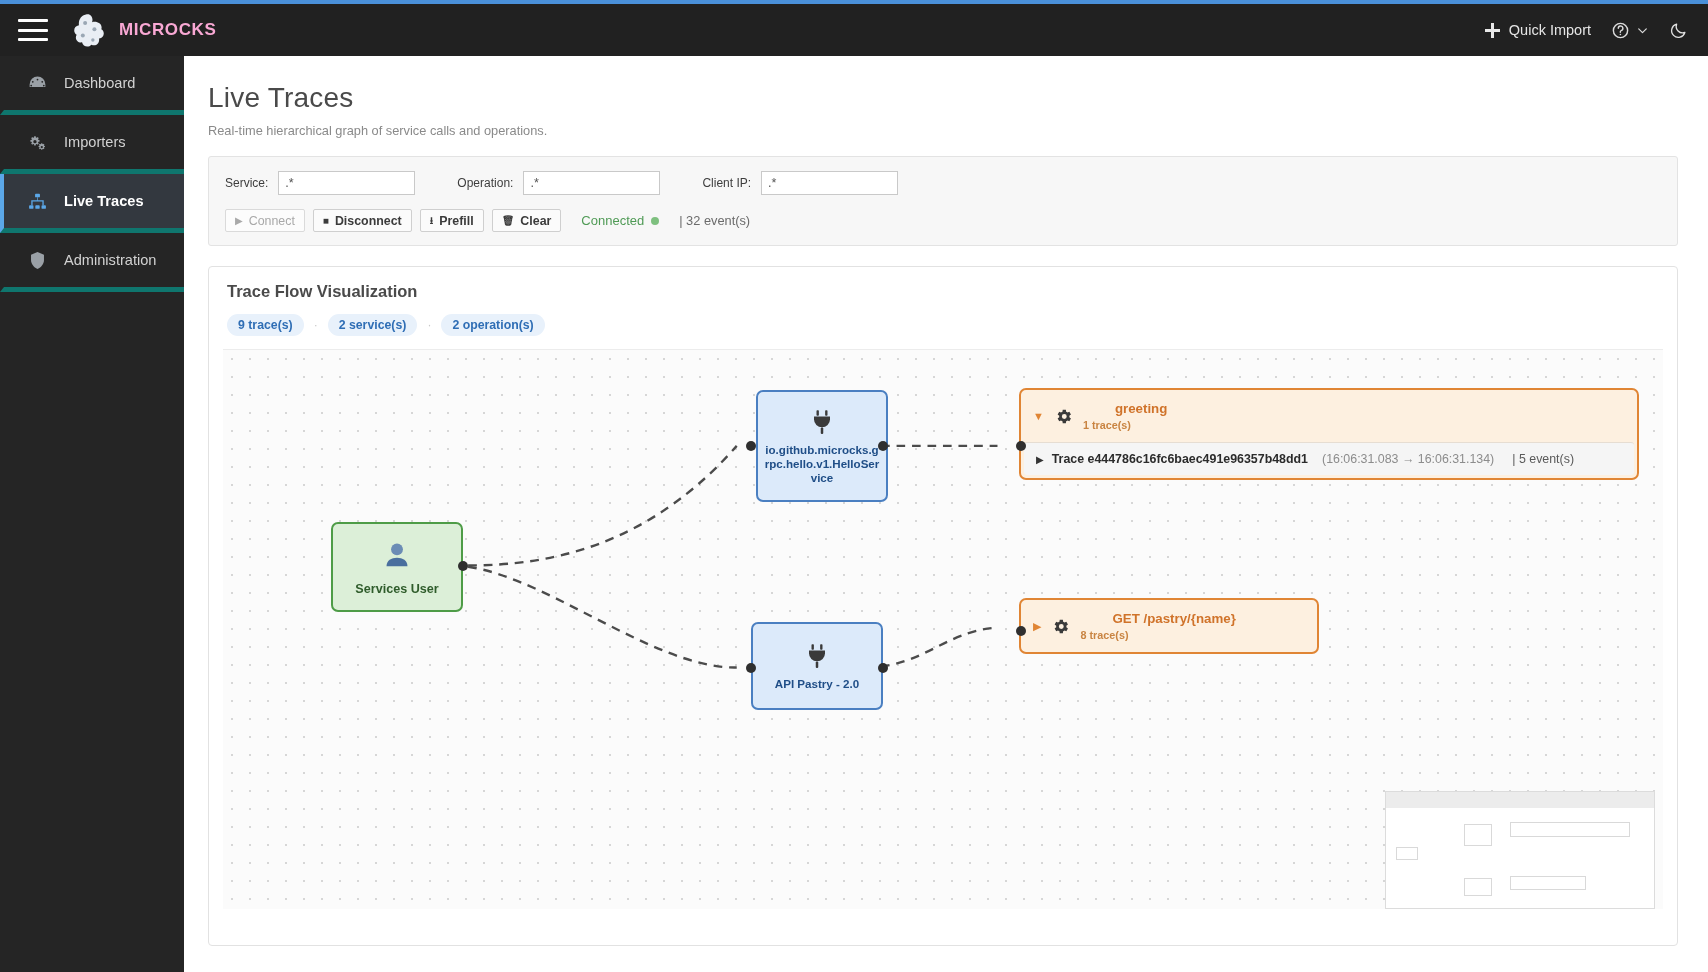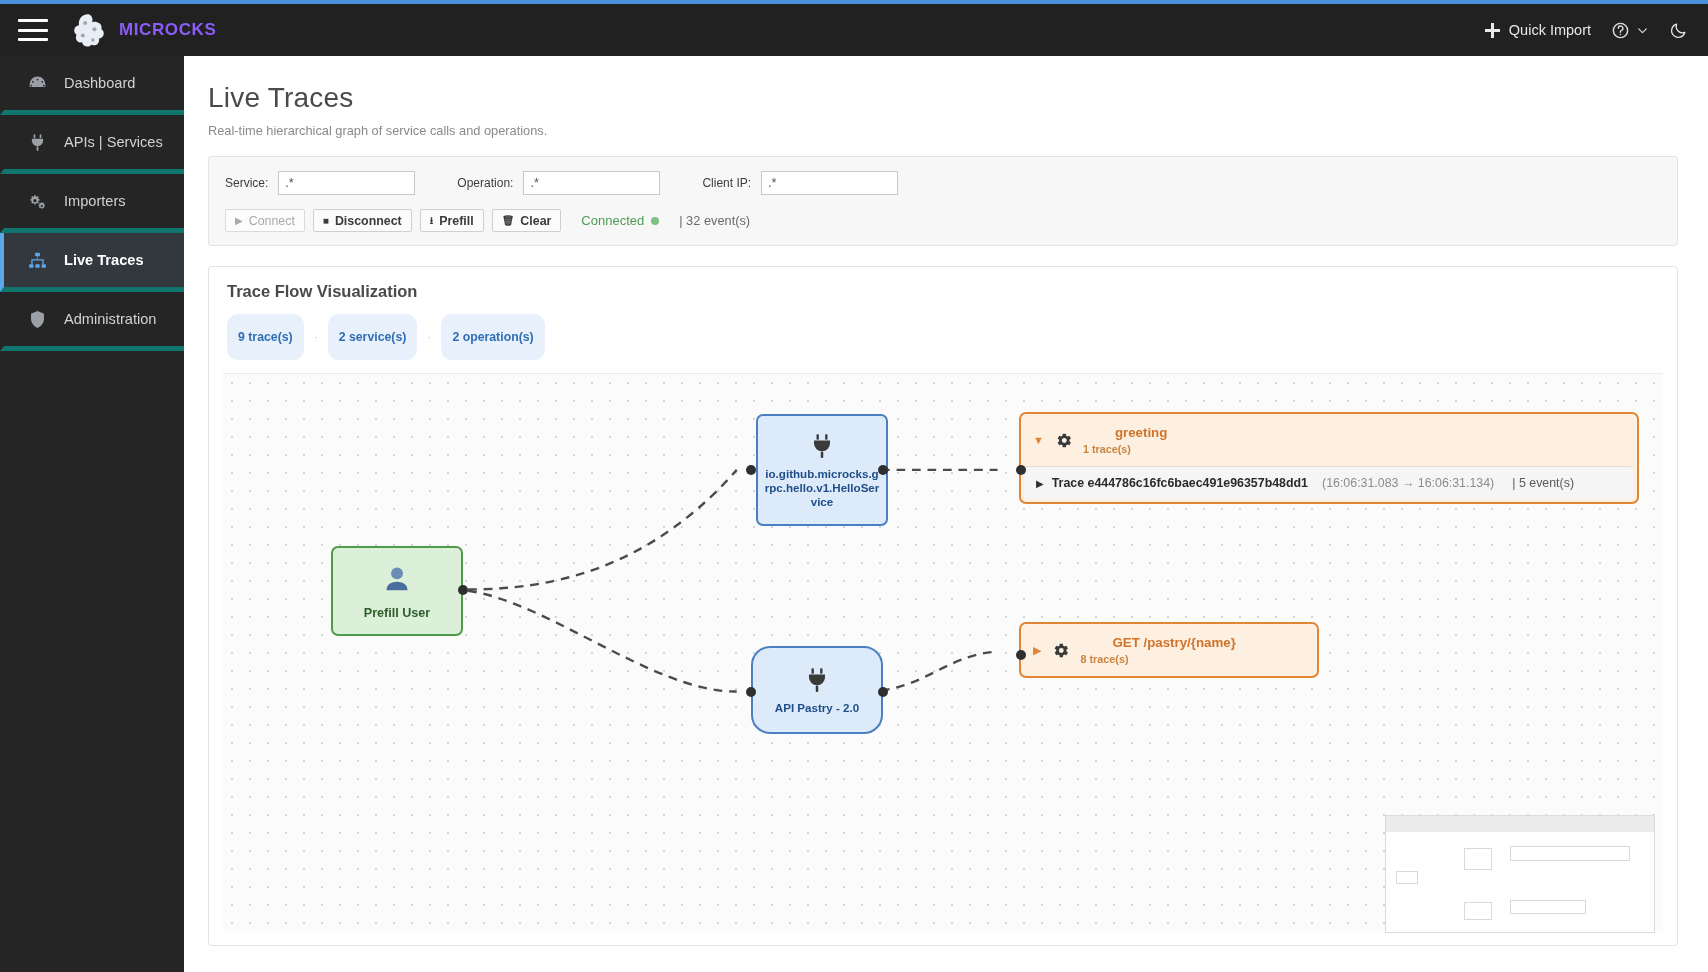--- a/index.html
+++ b/index.html
@@ -17,21 +17,21 @@
   
   .header {
     height: 52px; flex: 0 0 52px; background: #212121; display: flex;
     align-items: center; padding: 0 20px 0 18px; color: #fff;
   }
   .hamburger { width: 30px; height: 22px; display: flex; flex-direction: column;
     justify-content: space-between; cursor: pointer; margin-right: 22px; }
   .hamburger span { display: block; height: 3px; background: #ffffff; border-radius: 1px; }
   .brand { display: flex; align-items: center; gap: 11px; }
   .brand-logo { width: 38px; height: 34px; }
-  .brand-text { font-size: 17px; font-weight: bold; letter-spacing: 0.6px; color: #8b5cf6; }
+  .brand-text { font-size: 17px; font-weight: bold; letter-spacing: 0.6px; color: #f9a8d4; }
   .header-spacer { flex: 1; }
   .header-right { display: flex; align-items: center; gap: 20px; }
   .quick-import { display: flex; align-items: center; gap: 9px; font-size: 14.5px;
     color: #e6e6e6; cursor: pointer; }
   .plus-icon { width: 15px; height: 15px; position: relative; }
   .plus-icon::before, .plus-icon::after { content:""; position:absolute; background:#e9e9e9; }
   .plus-icon::before { left: 6px; top: 0; width: 3px; height: 15px; }
   .plus-icon::after { top: 6px; left: 0; height: 3px; width: 15px; }
   .help-group { display: flex; align-items: center; gap: 6px; cursor: pointer; color:#d8d8d8; }
   .moon-icon { cursor: pointer; color: #e0e0e0; display:flex; }
@@ -85,21 +85,21 @@
   
   .viz-card {
     margin-top: 20px; border: 1px solid #e2e2e2; border-radius: 4px; background: #fff;
     height: 680px; overflow: hidden;
   }
   .viz-header { padding: 15px 18px 0 18px; }
   .viz-title { font-size: 16.5px; font-weight: bold; color: #4a4a4a; }
   .chips { display: flex; align-items: center; gap: 10px; margin-top: 13px; margin-bottom: 13px; }
   .chip {
     background: #e8f1fb; color: #2f6eb5; font-size: 12.3px; font-weight: bold;
-    padding: 16px 11px; border-radius: 11px;
+    padding: 4px 11px; border-radius: 11px;
   }
   .chip-sep { color: #c9c9c9; font-size: 12px; }
 
   
   .canvas {
     position: relative; margin: 0 14px; height: 560px;
     background-color: #fbfbfb;
     background-image: radial-gradient(#d6d6d6 1px, transparent 1px);
     background-size: 18px 18px;
     border-top: 1px solid #ececec;
@@ -211,31 +211,20 @@
       <div class="side-item">
         <span class="ico">
           <svg width="21" height="21" viewBox="0 0 24 24" fill="currentColor">
             <path d="M12 4a9 9 0 0 0-9 9v3h18v-3a9 9 0 0 0-9-9zm0 2.5a1 1 0 1 1 0 2 1 1 0 0 1 0-2zM6.6 9.1a1 1 0 1 1 0 2 1 1 0 0 1 0-2zm10.8 0a1 1 0 1 1 0 2 1 1 0 0 1 0-2zM4.8 13.3a1 1 0 1 1 0 2 1 1 0 0 1 0-2zm14.4 0a1 1 0 1 1 0 2 1 1 0 0 1 0-2z"></path>
             <path d="M12 14.6l3.4-3.1-2.2 4.1z"></path>
           </svg>
         </span>
         <span>Dashboard</span>
       </div>
 
-      <div class="side-item">
-        <span class="ico">
-          <svg width="21" height="21" viewBox="0 0 24 24" fill="currentColor">
-            <rect x="7.6" y="2.6" width="1.9" height="4.4" rx=".6"></rect>
-            <rect x="14.5" y="2.6" width="1.9" height="4.4" rx=".6"></rect>
-            <path d="M5.6 7.6h12.8v2.2a6.4 6.4 0 0 1-6.4 6.4 6.4 6.4 0 0 1-6.4-6.4z"></path>
-            <rect x="11" y="16.4" width="2" height="5.2" rx=".8"></rect>
-          </svg>
-        </span>
-        <span>APIs | Services</span>
-      </div>
 
       <div class="side-item">
         <span class="ico">
           <svg width="21" height="21" viewBox="0 0 24 24" fill="currentColor">
             <path d="M10.2 6.2l1.1.4.9-.9 1.3 1.3-.9.9.4 1.1 1.3.2v1.8l-1.3.2-.4 1.1.9.9-1.3 1.3-.9-.9-1.1.4-.2 1.3H8.2l-.2-1.3-1.1-.4-.9.9-1.3-1.3.9-.9-.4-1.1-1.3-.2V9.2l1.3-.2.4-1.1-.9-.9 1.3-1.3.9.9 1.1-.4.2-1.3h1.8zM9.1 9.1a1.9 1.9 0 1 0 0 3.8 1.9 1.9 0 0 0 0-3.8z"></path>
             <path d="M17.6 13.8l.8.3.6-.7.9.9-.6.7.3.8.9.1v1.3l-.9.1-.3.8.6.7-.9.9-.6-.7-.8.3-.1.9h-1.3l-.1-.9-.8-.3-.7.7-.9-.9.7-.7-.3-.8-.9-.1v-1.3l.9-.1.3-.8-.7-.7.9-.9.7.7.8-.3.1-.9h1.3zm-.7 2.1a1.3 1.3 0 1 0 0 2.6 1.3 1.3 0 0 0 0-2.6z"></path>
           </svg>
         </span>
         <span>Importers</span>
       </div>
@@ -329,37 +318,37 @@
               <path d="M660 96 C 720 96, 740 96, 796 96"></path>
               <path d="M660 318 C 720 318, 740 282, 796 278"></path>
             </g>
           </svg>
 
           <div class="node node-user" style="left:108px; top:172px;">
             <svg width="34" height="34" viewBox="0 0 24 24">
               <circle cx="12" cy="8" r="4.2" fill="#6b8cb5"></circle>
               <path d="M4.6 20c0-4 3.4-6 7.4-6s7.4 2 7.4 6z" fill="#4a6f9e"></path>
             </svg>
-            <div class="label">Prefill User</div>
+            <div class="label">Services User</div>
           </div>
           <div class="port" style="left:235px; top:211px;"></div>
 
           <div class="node node-service" style="left:533px; top:40px;">
             <svg width="30" height="30" viewBox="0 0 24 24" fill="#3a3a3a">
               <rect x="7.6" y="2.6" width="1.9" height="4.4" rx=".6"></rect>
               <rect x="14.5" y="2.6" width="1.9" height="4.4" rx=".6"></rect>
               <path d="M5.6 7.6h12.8v2.2a6.4 6.4 0 0 1-6.4 6.4 6.4 6.4 0 0 1-6.4-6.4z"></path>
               <rect x="11" y="16.4" width="2" height="5.2" rx=".8"></rect>
             </svg>
             <div class="label">io.github.microcks.grpc.hello.v1.HelloService</div>
           </div>
           <div class="port" style="left:523px; top:91px;"></div>
           <div class="port" style="left:655px; top:91px;"></div>
 
-          <div class="node node-service" style="left:528px; top:272px; height:88px;border-radius:19px;">
+          <div class="node node-service" style="left:528px; top:272px; height:88px;">
             <svg width="30" height="30" viewBox="0 0 24 24" fill="#3a3a3a">
               <rect x="7.6" y="2.6" width="1.9" height="4.4" rx=".6"></rect>
               <rect x="14.5" y="2.6" width="1.9" height="4.4" rx=".6"></rect>
               <path d="M5.6 7.6h12.8v2.2a6.4 6.4 0 0 1-6.4 6.4 6.4 6.4 0 0 1-6.4-6.4z"></path>
               <rect x="11" y="16.4" width="2" height="5.2" rx=".8"></rect>
             </svg>
             <div class="label">API Pastry - 2.0</div>
           </div>
           <div class="port" style="left:523px; top:313px;"></div>
           <div class="port" style="left:655px; top:313px;"></div>

